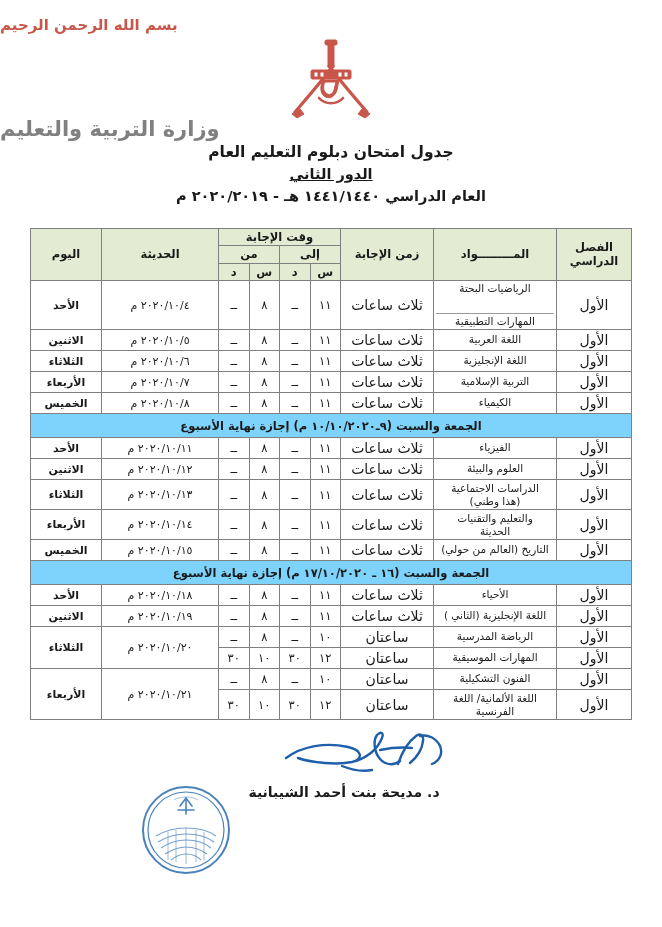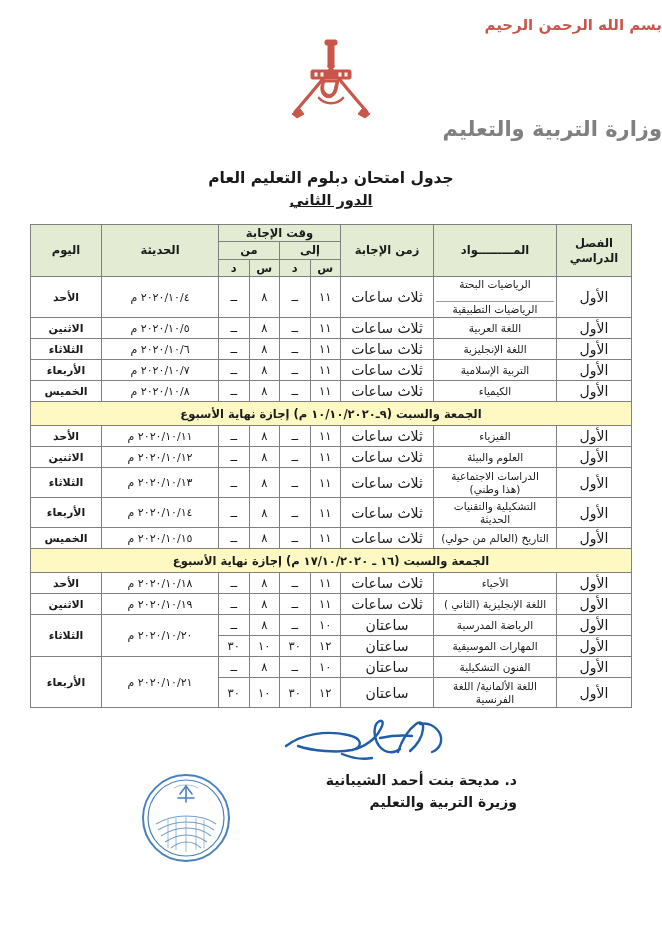--- a/index.html
+++ b/index.html
@@ -11,21 +11,21 @@
     width: 662px;
     height: 927px;
     font-family: "DejaVu Sans", "Liberation Sans", sans-serif;
     color: #1a1a1a;
     position: relative;
     overflow: hidden;
   }
 
   
   .doc-header {
-    text-align: right;
+    text-align: left;
     padding-top: 18px;
   }
   .basmala {
     color: #c0392b;
     font-size: 15px;
     font-weight: bold;
     letter-spacing: 1px;
     opacity: .85;
     line-height: 1;
     margin-bottom: 2px;
@@ -41,30 +41,29 @@
     font-size: 21px;
     font-weight: bold;
     opacity: .9;
     margin-top: -4px;
     letter-spacing: .5px;
   }
 
   
   .titles {
     text-align: center;
-    margin-top: 26px;
     line-height: 1.5;
   }
   .titles .t1 { font-size: 15.5px; font-weight: bold; }
   .titles .t2 { font-size: 14.5px; font-weight: bold; text-decoration: underline; }
   .titles .t3 { font-size: 14.5px; font-weight: bold; }
 
   
   .table-wrap {
-    margin: 12px 30px 0 30px;
+    margin: 20px 30px 0 30px;
   }
   table.sched {
     width: 602px;
     border-collapse: collapse;
     table-layout: fixed;
     font-size: 10.5px;
   }
   table.sched th,
   table.sched td {
     border: 1px solid #808080;
@@ -92,34 +91,34 @@
   td.c-date { font-size: 11px; }
   td.c-num  { font-size: 11.5px; }
   td.c-dur  { font-size: 14px; }
   td.c-subj { font-size: 10.5px; line-height: 1.3; padding: 2px 3px; }
   td.c-term { font-size: 14px; }
 
   tr.data-row { height: 21px; }
   tr.tall-row { height: 30px; }
 
   td.holiday {
-    background: #fef9c3;
+    background: #7dd3fc;
     font-weight: bold;
     font-size: 11.5px;
     height: 21px;
     text-align: center;
   }
 
   .subj-split {
     display: block;
   }
   .subj-split .s1 {
     display: block;
     border-bottom: 1px solid #9a9a9a;
-    padding-bottom: 9px;
+    padding-bottom: 17px;
     margin-bottom: 1px;
   }
   .subj-split .s2 { display: block; }
 
   .subj-two-line { display: block; line-height: 1.25; }
 
   
   .sig-area {
     position: relative;
     margin-top: 6px;
@@ -127,24 +126,24 @@
   }
   .signature-mark {
     position: absolute;
     right: 210px;
     top: 2px;
     width: 170px;
     height: 52px;
   }
   .sig-text {
     position: absolute;
-    right: 145px;
+    right: 173px;
     top: 56px;
     width: 290px;
-    text-align: right;
+    text-align: center;
     line-height: 1.55;
   }
   .sig-text .nm { font-size: 14px; font-weight: bold; }
   .sig-text .ttl { font-size: 14px; font-weight: bold; }
   .stamp {
     position: absolute;
     right: 430px;
     top: 58px;
     width: 92px;
     height: 92px;
@@ -180,20 +179,21 @@
       </g>
     </svg>
   </div>
 
   <div class="ministry-name">وزارة التربية والتعليم</div>
 </div>
 
 <div class="titles">
   <div class="t1">جدول امتحان دبلوم التعليم العام</div>
   <div class="t2">الدور الثاني</div>
+  <div class="t3">العام الدراسي ١٤٤١/١٤٤٠ هـ  -  ٢٠٢٠/٢٠١٩ م</div>
 </div>
 
 <div class="table-wrap">
   <table class="sched">
     <thead>
       <tr>
         <th class="hd-term" rowspan="3">
           <span>الفصل</span><br>
           <span>الدراسي</span>
         </th>
@@ -213,21 +213,21 @@
         <th class="hd-hr-from">س</th>
         <th class="hd-min-from">د</th>
       </tr>
     </thead>
     <tbody id="sched-body">
         <tr class="data-row tall-row">
           <td class="c-term">الأول</td>
           <td class="c-subj">
             <span class="subj-split">
               <span class="s1">الرياضيات البحتة</span>
-              <span class="s2">الرياضيات التطبيقية</span>
+              <span class="s2">المهارات التطبيقية</span>
             </span>
           </td>
           <td class="c-dur">ثلاث ساعات</td>
           <td class="c-num">١١</td>
           <td class="c-num">ــ</td>
           <td class="c-num">٨</td>
           <td class="c-num">ــ</td>
           <td class="c-date" rowspan="1">٢٠٢٠/١٠/٤ م</td>
           <td class="c-day" rowspan="1">الأحد</td>
         </tr>
@@ -310,21 +310,21 @@
           <td class="c-num">١١</td>
           <td class="c-num">ــ</td>
           <td class="c-num">٨</td>
           <td class="c-num">ــ</td>
           <td class="c-date" rowspan="1">٢٠٢٠/١٠/١٣ م</td>
           <td class="c-day" rowspan="1">الثلاثاء</td>
         </tr>
         <tr class="data-row tall-row">
           <td class="c-term">الأول</td>
           <td class="c-subj">
-            <span class="subj-two-line">التشكيلية والتقنيات</span>
+            <span class="subj-two-line">والتعليم والتقنيات</span>
             <span class="subj-two-line">الحديثة</span>
           </td>
           <td class="c-dur">ثلاث ساعات</td>
           <td class="c-num">١١</td>
           <td class="c-num">ــ</td>
           <td class="c-num">٨</td>
           <td class="c-num">ــ</td>
           <td class="c-date" rowspan="1">٢٠٢٠/١٠/١٤ م</td>
           <td class="c-day" rowspan="1">الأربعاء</td>
         </tr>
@@ -419,21 +419,20 @@
       <path d="M74 33 C88 28 96 20 100 10 C102 5 99 3 95 7 C91 12 92 24 98 31 C103 37 112 38 118 33"></path>
       <path d="M116 36 C120 24 126 14 134 8 C138 5 142 7 141 13 C140 22 134 30 128 35"></path>
       <path d="M138 8 C146 6 154 10 158 18 C161 25 158 33 150 36"></path>
       <path d="M98 22 C108 20 120 19 130 20"></path>
       <path d="M60 38 C70 42 80 44 90 42"></path>
     </g>
   </svg>
 
   <div class="sig-text">
     <div class="nm">د. مديحة بنت أحمد الشيبانية</div>
-    <div class="ttl">وزيرة التربية والتعليم</div>
   </div>
 
   <svg class="stamp" viewBox="0 0 92 92" aria-hidden="true">
     <g stroke="#2b6cb0" fill="none" opacity="0.85">
       <circle cx="46" cy="46" r="43" stroke-width="2"></circle>
       <circle cx="46" cy="46" r="38" stroke-width="1.2"></circle>
       <g stroke-width="1.6" stroke-linecap="round">
         <path d="M40 22 L46 14 L52 22"></path>
         <path d="M46 14 L46 30"></path>
         <path d="M38 26 L54 26"></path>

